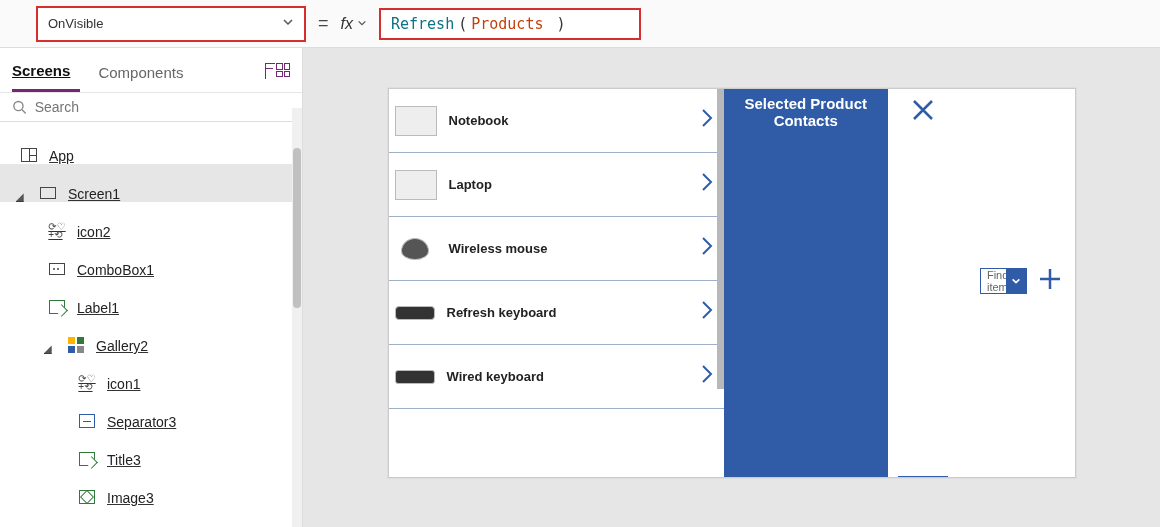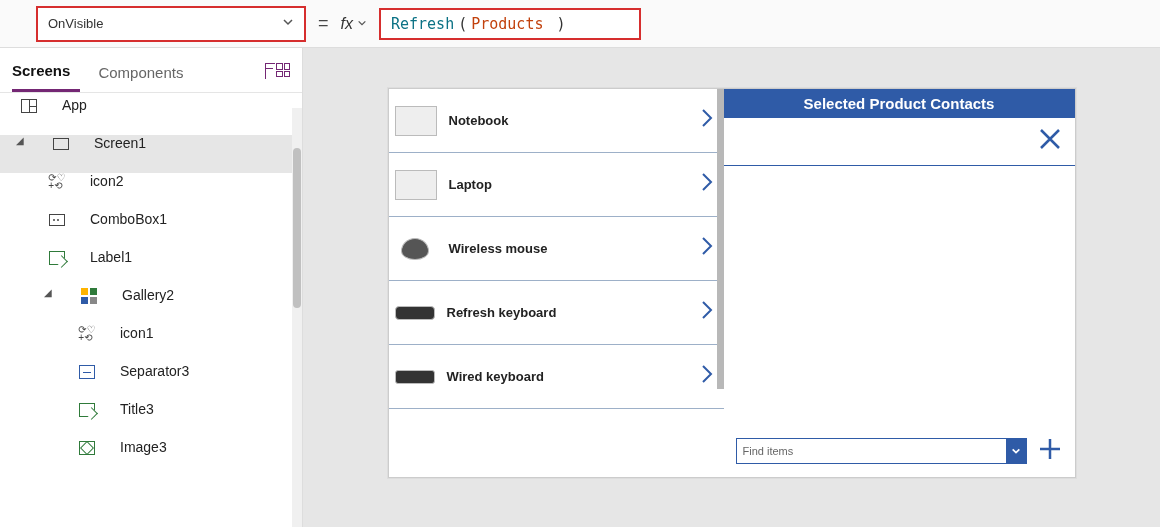--- a/index.html
+++ b/index.html
@@ -13,33 +13,33 @@
     .fx .caret { font-size: 10px; font-style: normal; }
     .formula-box { display: flex; align-items: center; border: 2px solid #d62e2e; background: #fff; width: 262px; height: 32px; padding: 0 10px; font-family: Consolas, monospace; font-size: 15px; }
     .formula-fn { color: #0b7285; }
     .formula-paren { color: #333; margin: 0 4px; }
     .formula-arg { color: #c2410c; }
     
     .workspace { display: flex; height: calc(527px - 48px); }
     .leftpanel { width: 303px; border-right: 1px solid #ddd; display: flex; flex-direction: column; position: relative; }
     .tabs { display: flex; align-items: center; padding: 8px 12px 0 12px; border-bottom: 1px solid #e5e5e5; }
     .tab { padding: 6px 10px 10px 0; margin-right: 18px; color: #666; cursor: pointer; font-size: 15px; }
-    .tab.active { color: #111; font-weight: 650; border-bottom: 3px solid #742774; }
+    .tab.active { color: #111; font-weight: 650; border-bottom: 3px solid #742774; text-decoration: underline; }
     .tabs .spacer { flex: 1; }
     .tabs .view-icons { display: flex; gap: 10px; color: #742774; align-items: center; padding-bottom: 8px; }
     .tabs .view-icons span { cursor: pointer; }
     
     .searchbar { display: flex; align-items: center; padding: 6px 12px; border-bottom: 1px solid #ddd; }
     .searchbar svg { margin-right: 8px; }
     .searchbar input { border: none; outline: none; width: 100%; font-size: 14px; color: #888; }
     
     .tree { flex: 1; overflow-y: auto; padding: 4px 0; }
     .tree::-webkit-scrollbar { width: 8px; }
     .tree::-webkit-scrollbar-thumb { background: #ccc; border-radius: 4px; }
-    .tree-row { display: flex; align-items: flex-start; height: 38px; padding-left: 8px; gap: 24px; cursor: pointer; }
+    .tree-row { display: flex; align-items: flex-end; height: 38px; padding-left: 8px; gap: 11px; cursor: pointer; text-decoration: underline; }
     .tree-row.selected { background: #e6e6e6; }
     .indent-0 { padding-left: 20px; }
     .indent-1 { padding-left: 16px; }
     .indent-2 { padding-left: 48px; }
     .indent-3 { padding-left: 44px; }
     .indent-4 { padding-left: 78px; }
     .caret-tree { width: 12px; font-size: 10px; color: #555; }
     .tree-row .icon-box { width: 18px; height: 18px; display: inline-flex; align-items: center; justify-content: center; }
     .tree-row .label { font-size: 14px; color: #222; }
     .vscroll-fake { position: absolute; right: 0; top: 60px; bottom: 0; width: 10px; background: #f0f0f0; }
@@ -49,21 +49,21 @@
     .app-screen { width: 688px; background: #fff; height: 390px; border: 1px solid #ccc; display: flex; position: relative; box-shadow: 0 0 0 1px #ddd; }
     
     .gallery { width: 335px; border-right: none; overflow-y: auto; position: relative; }
     .gallery-item { display: flex; align-items: center; height: 64px; padding: 0 10px 0 6px; border-bottom: 1px solid #9db0c8; }
     .gallery-item .thumb { width: 42px; height: 30px; background: #eee; border: 1px solid #bbb; margin-right: 12px; }
     .gallery-item .name { flex: 1; font-weight: 600; color: #222; }
     .gallery-item .chev { color: #1a4ba0; font-size: 18px; }
     .gallery-vscroll { position: absolute; right: 0; top: 0; bottom: 0; width: 7px; background: rgba(0,0,0,0); }
     .gallery-vscroll .thumb2 { position: absolute; left: 0; right: 0; top: 0; height: 300px; background: #b8b8b8; }
 
-    .rightpane { flex: 1; display: flex; flex-direction: column; }
+    .rightpane { flex: 1; display: flex; flex-direction: row; gap: 10px; }
     .contact-header { background: #2f5ba7; color: #fff; text-align: center; font-weight: 600; padding: 6px 4px; font-size: 15px; }
     .close-row { display: flex; justify-content: flex-end; padding: 8px 12px; border-bottom: 1px solid #2f5ba7; }
     .close-row .x { font-size: 28px; color: #2f5ba7; line-height: 1; cursor: pointer; }
     .contact-body { flex: 1; }
     .combo-row { display: flex; align-items: center; gap: 10px; padding: 6px 12px 10px 12px; justify-content: flex-end; }
     .combo { flex: 1; border: 1px solid #2f5ba7; height: 26px; display: flex; align-items: center; padding: 0 6px; font-size: 11px; color: #666; position: relative; }
     .combo .combo-caret { position: absolute; right: 0; top: 0; bottom: 0; width: 20px; background: #2f5ba7; display: flex; align-items: center; justify-content: center; color: #fff; font-size: 10px; }
     .plus { font-size: 32px; color: #2f5ba7; line-height: 1; cursor: pointer; font-weight: 300; }
 
     
@@ -129,20 +129,27 @@
         <span>
             <span class="ic-grid4">
               <i></i>
               <i></i>
               <i></i>
               <i></i>
             </span>
           </span>
       </div>
     </div>
+    <div class="searchbar">
+      <svg width="16" height="16" viewBox="0 0 16 16">
+          <circle cx="7" cy="7" r="5" fill="none" stroke="#888" stroke-width="1.5"></circle>
+          <line x1="11" y1="11" x2="15" y2="15" stroke="#888" stroke-width="1.5"></line>
+        </svg>
+      <input type="text" placeholder="Search" style="">
+    </div>
     <div class="tree">
       <div class="tree-row indent-0">
         <span class="icon-box">
             <span class="ic-app"></span>
           </span>
         <span class="label">App</span>
       </div>
       <div class="tree-row indent-1 selected">
         <span class="caret-tree">◢</span>
         <span class="icon-box">

